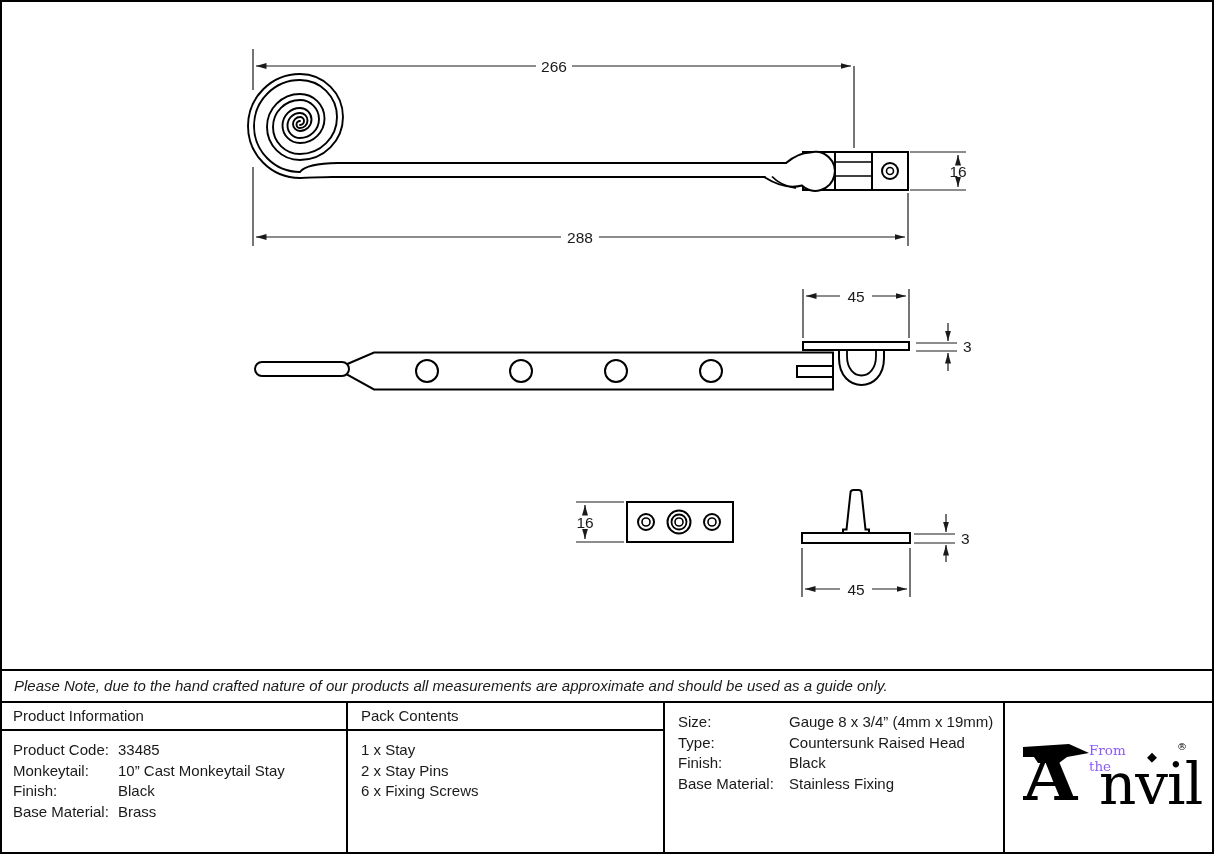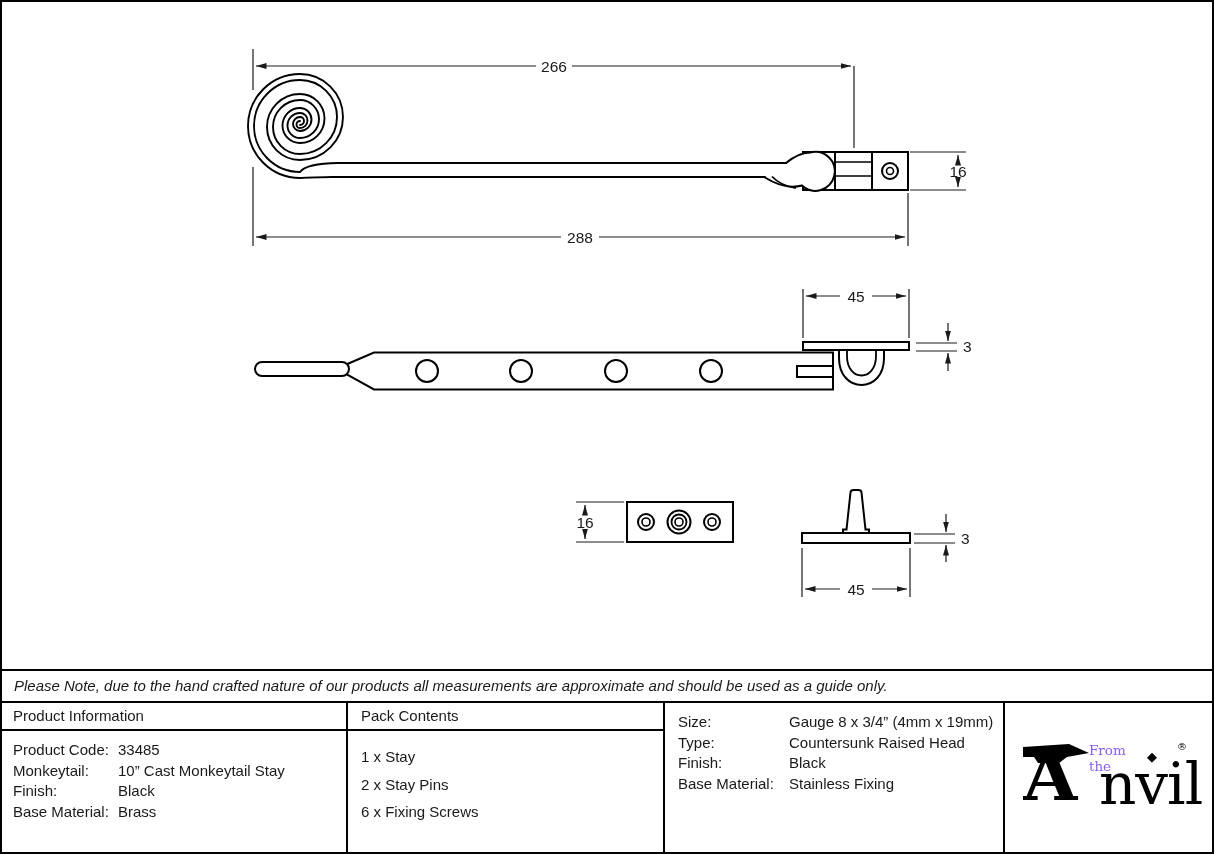--- a/index.html
+++ b/index.html
@@ -16,21 +16,21 @@
   .col1{width:346px;}
   .col2{width:317px;}
   .col3{width:340px;}
   .col4{flex:1;position:relative;}
   .col-header{height:28px;box-sizing:border-box;border-bottom:2px solid #000;line-height:26px;
               padding-left:13px;font-size:15px;}
   .col-body{padding:9px 0 0 13px;font-size:15px;}
   .kv-row{display:flex;line-height:20.5px;}
   .kv-label{width:105px;flex:none;}
   .col3 .kv-label{width:111px;}
-  .list-item{line-height:20.5px;margin-top:7px;}
+  .list-item{line-height:20.5px;}
   
   .logo-anvil-svg{position:absolute;left:18px;top:41px;}
   .logo-name-tail{position:absolute;left:50px;top:52px;font-family:"DejaVu Serif",serif;
                   font-size:58px;line-height:1;letter-spacing:-1px;color:#000;margin-left:44px;}
   .logo-prefix{position:absolute;left:84px;top:39px;font-family:"DejaVu Serif",serif;
                font-size:13.5px;color:#8b5cf6;}
   .logo-diamond{position:absolute;left:142px;top:46px;font-size:13px;color:#000;}
   .logo-reg{position:absolute;left:172px;top:38px;font-size:10px;font-family:"DejaVu Serif",serif;color:#000;}
 </style>
 </head>

